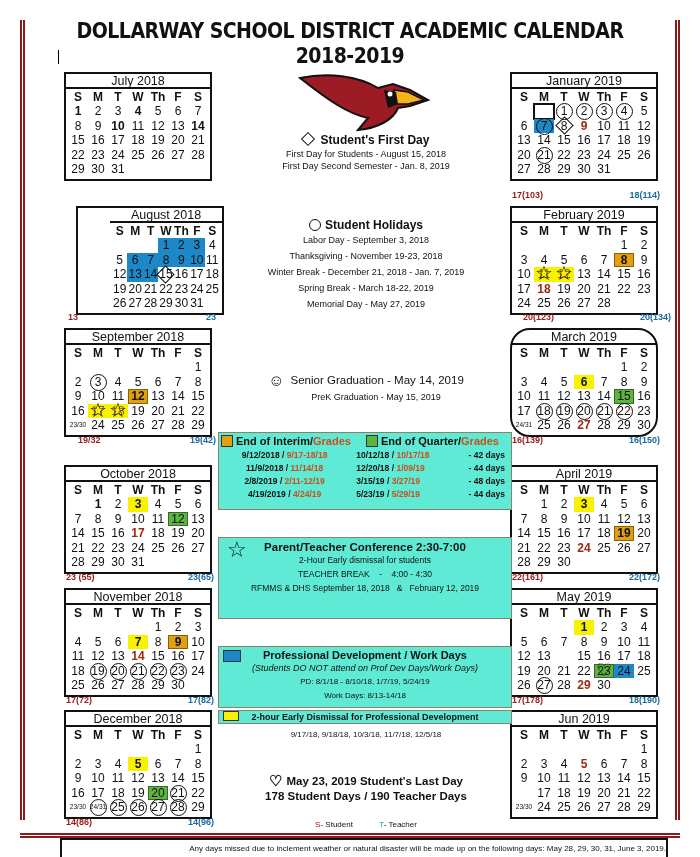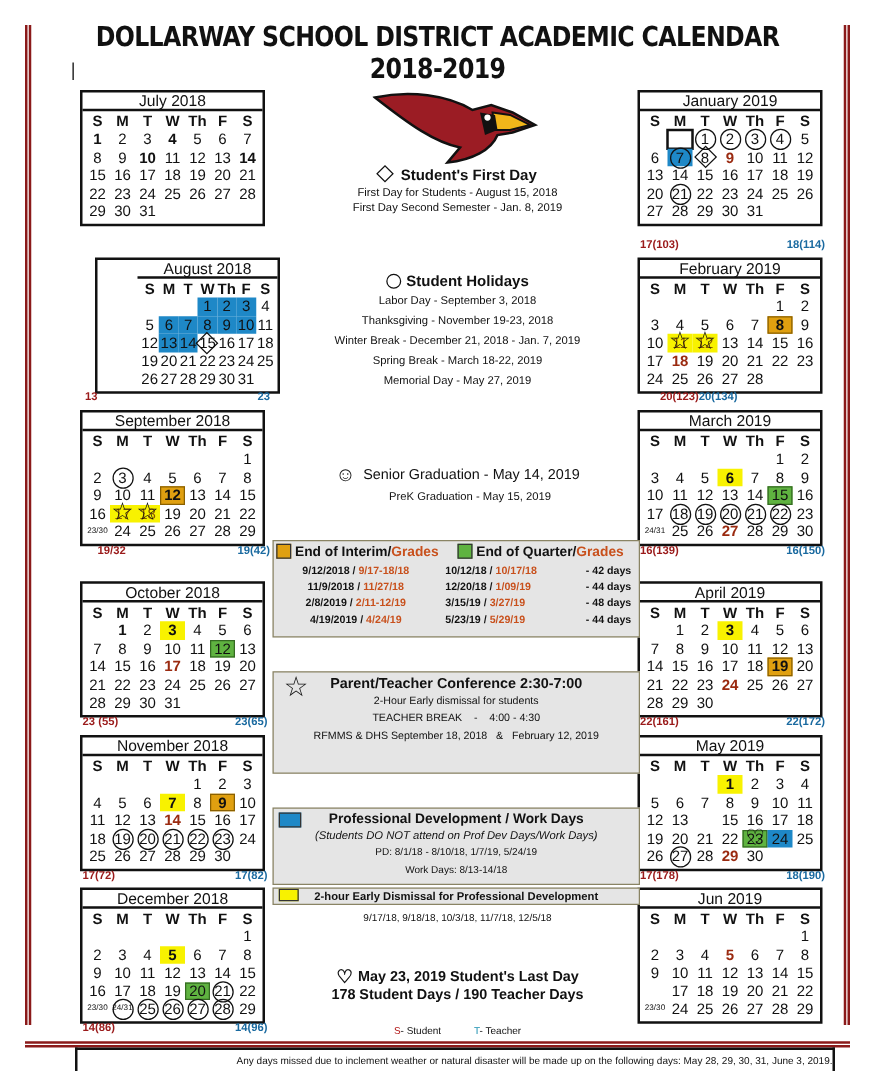--- a/index.html
+++ b/index.html
@@ -32,21 +32,21 @@
   .d.smile { color: transparent; }
   .counts { position: absolute; width: 148px; display: flex; justify-content: space-between; font-size: 9px; font-weight: bold; }
   .counts .s { color: #9a1a1a; }
   .counts .t { color: #1a6aa0; }
 
   .center { position: absolute; left: 222px; width: 288px; text-align: center; }
   .sec-head { font-weight: bold; font-size: 12px; }
   .line { font-size: 9px; line-height: 14px; }
   .logo { position: absolute; left: 298px; top: 70px; width: 135px; height: 65px; }
 
-  .panel { position: absolute; left: 218px; width: 294px; background: #e5e5e5; border: 1px solid #8a8464; }
+  .panel { position: absolute; left: 218px; width: 294px; background: #5eead4; border: 1px solid #8a8464; }
   .panel .hd { font-weight: bold; font-size: 11px; color: #111; }
   .orange-t { color: #c8501c; }
   .swatch { display: inline-block; width: 12px; height: 12px; border: 1px solid #333; vertical-align: -2px; margin-right: 3px; }
   .gr-row { display: flex; font-size: 8.5px; font-weight: bold; line-height: 13px; }
   .gr-row .c1 { width: 130px; text-align: center; }
   .gr-row .c2 { width: 110px; text-align: left; padding-left: 8px; }
   .gr-row .c3 { width: 54px; text-align: right; padding-right: 4px; }
   .bottom-note { position: absolute; left: 60px; top: 838px; width: 608px; height: 19px; border-left: 2px solid #111; border-right: 2px solid #111; border-top: 2px solid #111; font-size: 8px; text-align: right; line-height: 18px; }
 </style>
 </head>
@@ -453,25 +453,25 @@
       <div class="d ">23</div>
       <div class="d ">24</div>
       <div class="d ">25</div>
       <div class="d ">26</div>
       <div class="d ">27</div>
       <div class="d ">28</div>
       <div class="d "></div>
       <div class="d "></div>
     </div>
   </div>
-<div class="counts" style="left:485px;top:312px;justify-content:center;">
+<div class="counts" style="left:523px;top:312px;">
     <span class="s">20(123)</span>
     <span class="t">20(134)</span>
   </div>
-<div class="cal" style="left:510px;top:328px;">
+<div class="cal" style="left:510px;top:328px;border-radius:20px;">
     <div class="mh">March 2019</div>
     <div class="grid">
       <div class="dh">S</div>
       <div class="dh">M</div>
       <div class="dh">T</div>
       <div class="dh">W</div>
       <div class="dh">Th</div>
       <div class="dh">F</div>
       <div class="dh">S</div>
       <div class="d "></div>
@@ -696,21 +696,21 @@
   <div style="display:flex;font-weight:bold;font-size:11px;margin-bottom:2px;">
     <div style="width:148px"><span class="swatch" style="background:#e0a010"></span><span>End of Interim/</span><span class="orange-t">Grades</span></div>
     <div style="width:146px"><span class="swatch" style="background:#5fb340"></span><span>End of Quarter/</span><span class="orange-t">Grades</span></div>
   </div>
   <div class="gr-row">
       <span class="c1"><span>9/12/2018</span><span> / </span><span class="orange-t">9/17-18/18</span></span>
       <span class="c2"><span>10/12/18</span><span> / </span><span class="orange-t">10/17/18</span></span>
       <span class="c3">- 42 days</span>
     </div>
   <div class="gr-row">
-      <span class="c1"><span>11/9/2018</span><span> / </span><span class="orange-t">11/27/18</span></span>
+      <span class="c1"><span>11/9/2018</span><span> / </span><span class="orange-t">11/14/18</span></span>
       <span class="c2"><span>12/20/18</span><span> / </span><span class="orange-t">1/09/19</span></span>
       <span class="c3">- 44 days</span>
     </div>
   <div class="gr-row">
       <span class="c1"><span>2/8/2019</span><span> / </span><span class="orange-t">2/11-12/19</span></span>
       <span class="c2"><span>3/15/19</span><span> / </span><span class="orange-t">3/27/19</span></span>
       <span class="c3">- 48 days</span>
     </div>
   <div class="gr-row">
       <span class="c1"><span>4/19/2019</span><span> / </span><span class="orange-t">4/24/19</span></span>

